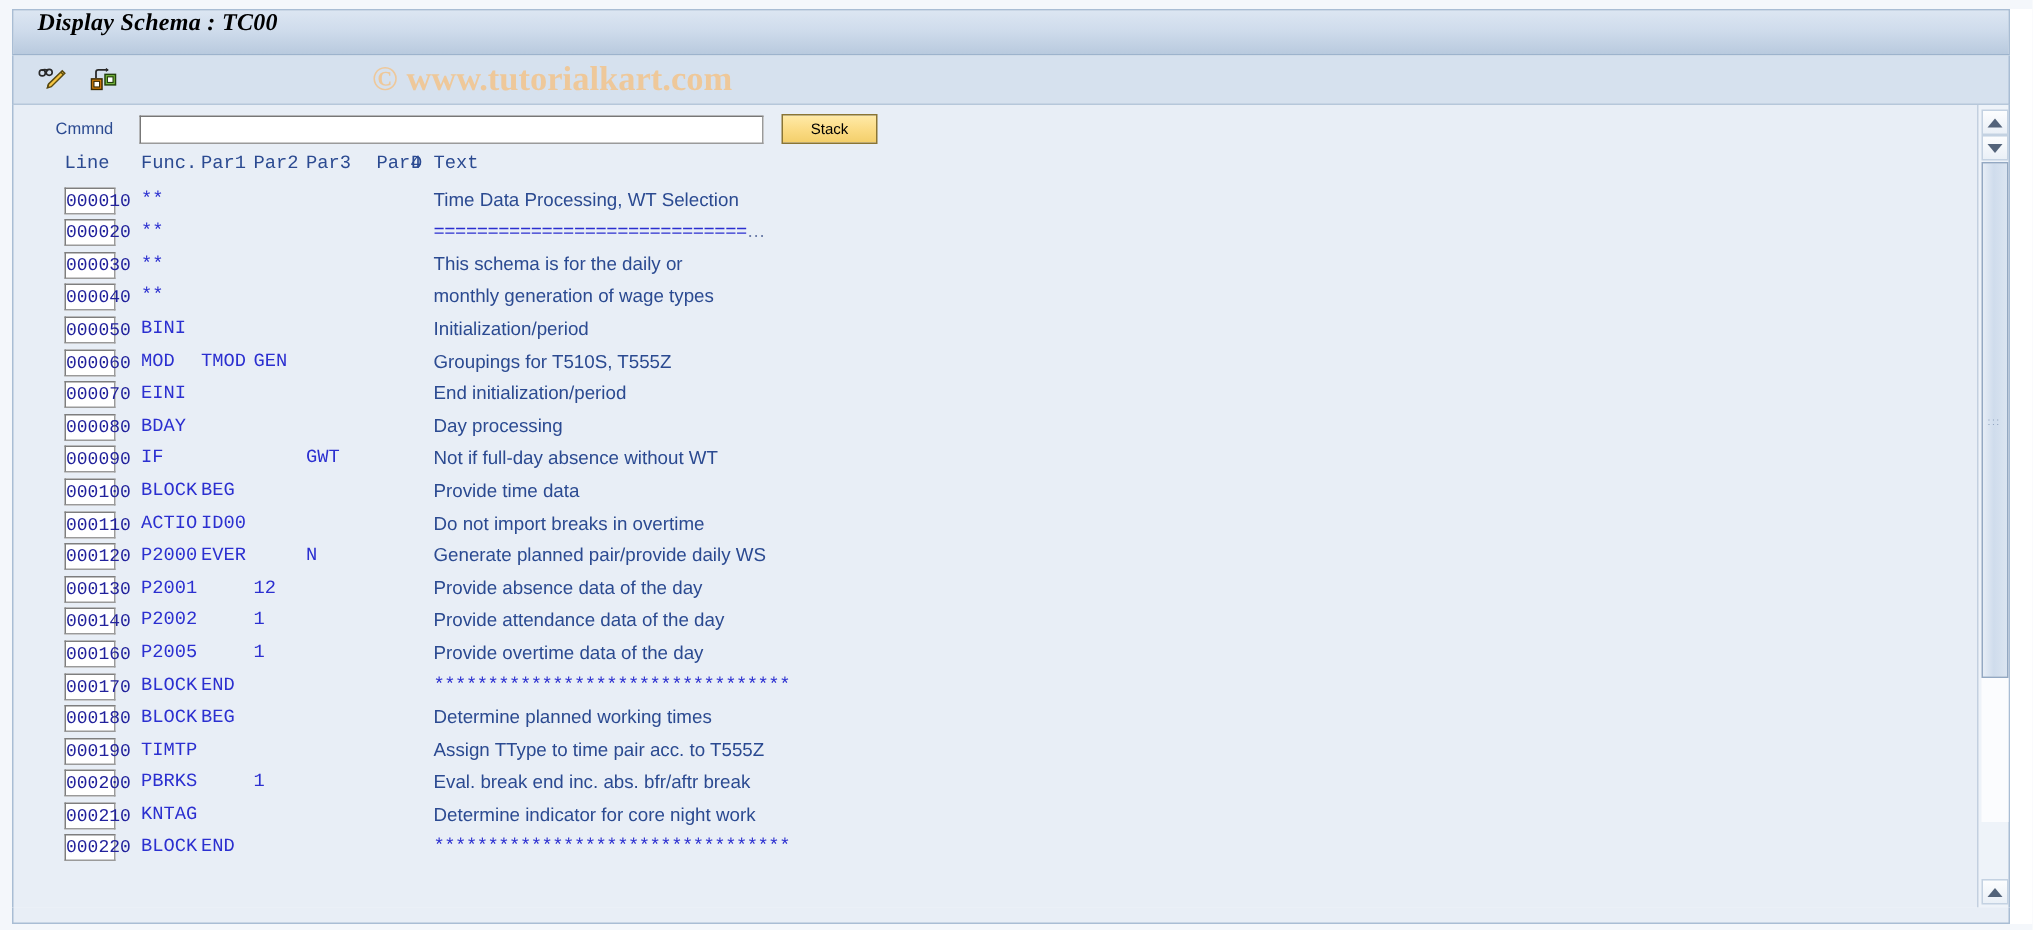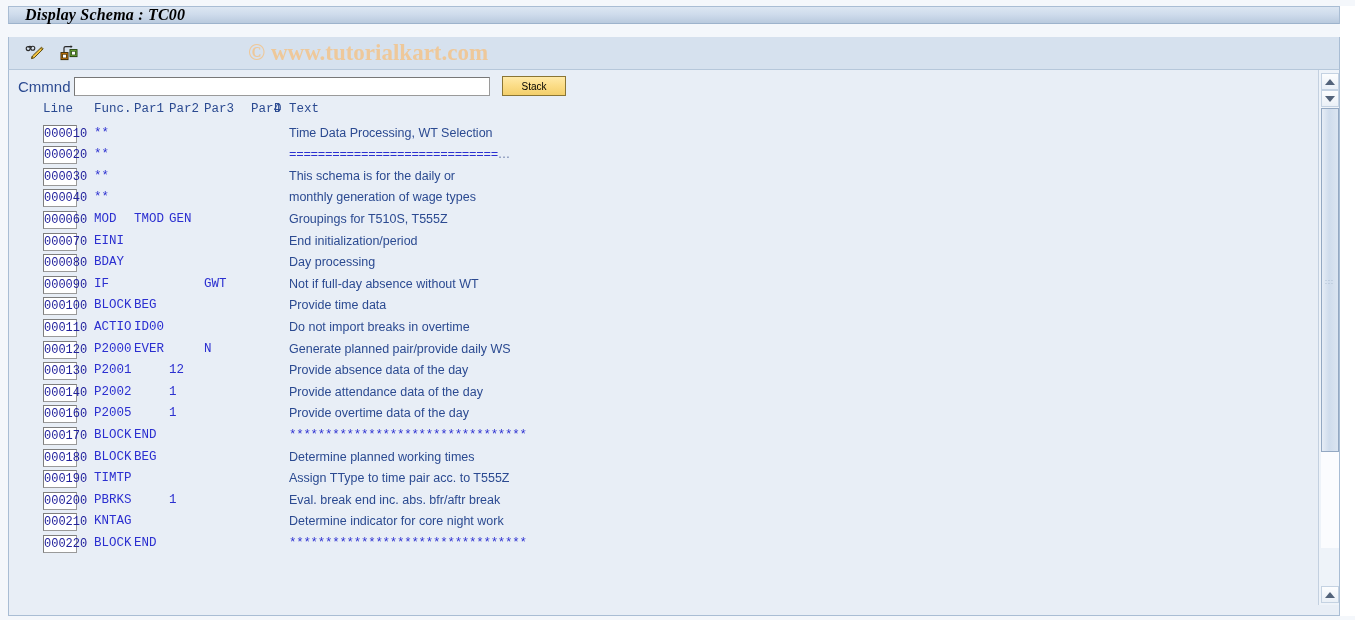--- a/index.html
+++ b/index.html
@@ -11,25 +11,25 @@
   }
   .app {
     position: relative;
     width: 1355px; height: 620px;
     background: #f4f7fb;
   }
 
   
   .titlebar {
     position: absolute;
-    left: 8px; top: 6px; width: 1332px; height: 18px;
+    left: 8px; top: 6px; width: 1332px; height: 31px;
     background: linear-gradient(to bottom, #dce6f2 0%, #cfdcec 45%, #b9cade 100%);
     border: 1px solid #a9bdd4;
     border-bottom: 1px solid #9db3cc;
-    display: flex; align-items: center;
+    display: flex; align-items: flex-start;
   }
   .titlebar-text {
     margin-left: 16px;
     font-family: "Liberation Serif", serif;
     font-size: 16px;
     font-weight: bold;
     font-style: italic;
     color: #000000;
     letter-spacing: 0.2px;
   }
@@ -66,22 +66,22 @@
   .cmdrow {
     position: absolute;
     left: 8px; top: 70px; width: 1332px; height: 32px;
     background: #e8eef6;
     border-left: 1px solid #a9bdd4;
     border-right: 1px solid #a9bdd4;
     display: flex; align-items: center;
   }
   .cmd-label {
     width: 56px;
-    margin-left: 9px;
-    font-size: 15px;
+    margin-left: 28px;
+    font-size: 11px;
     color: #2b4a91;
   }
   .cmd-input {
     width: 416px; height: 19px;
     background: #ffffff;
     border: 1px solid #9a9a9a;
     border-top-color: #777;
     border-left-color: #777;
     font-family: "Liberation Sans", sans-serif;
     font-size: 12px;
@@ -308,20 +308,30 @@
           <span class="cell c-line">000040</span>
           <span class="cell c-func">**</span>
           <span class="cell c-p1"></span>
           <span class="cell c-p2"></span>
           <span class="cell c-p3"></span>
           <span class="cell c-p4"></span>
           <span class="cell c-d"></span>
           <span class="cell c-text">monthly generation of wage types</span>
         </div>
         <div class="row">
+          <span class="cell c-line">000050</span>
+          <span class="cell c-func">BINI</span>
+          <span class="cell c-p1"></span>
+          <span class="cell c-p2"></span>
+          <span class="cell c-p3"></span>
+          <span class="cell c-p4"></span>
+          <span class="cell c-d"></span>
+          <span class="cell c-text">Initialization/period</span>
+        </div>
+        <div class="row">
           <span class="cell c-line">000060</span>
           <span class="cell c-func">MOD</span>
           <span class="cell c-p1">TMOD</span>
           <span class="cell c-p2">GEN</span>
           <span class="cell c-p3"></span>
           <span class="cell c-p4"></span>
           <span class="cell c-d"></span>
           <span class="cell c-text">Groupings for T510S, T555Z</span>
         </div>
         <div class="row">

